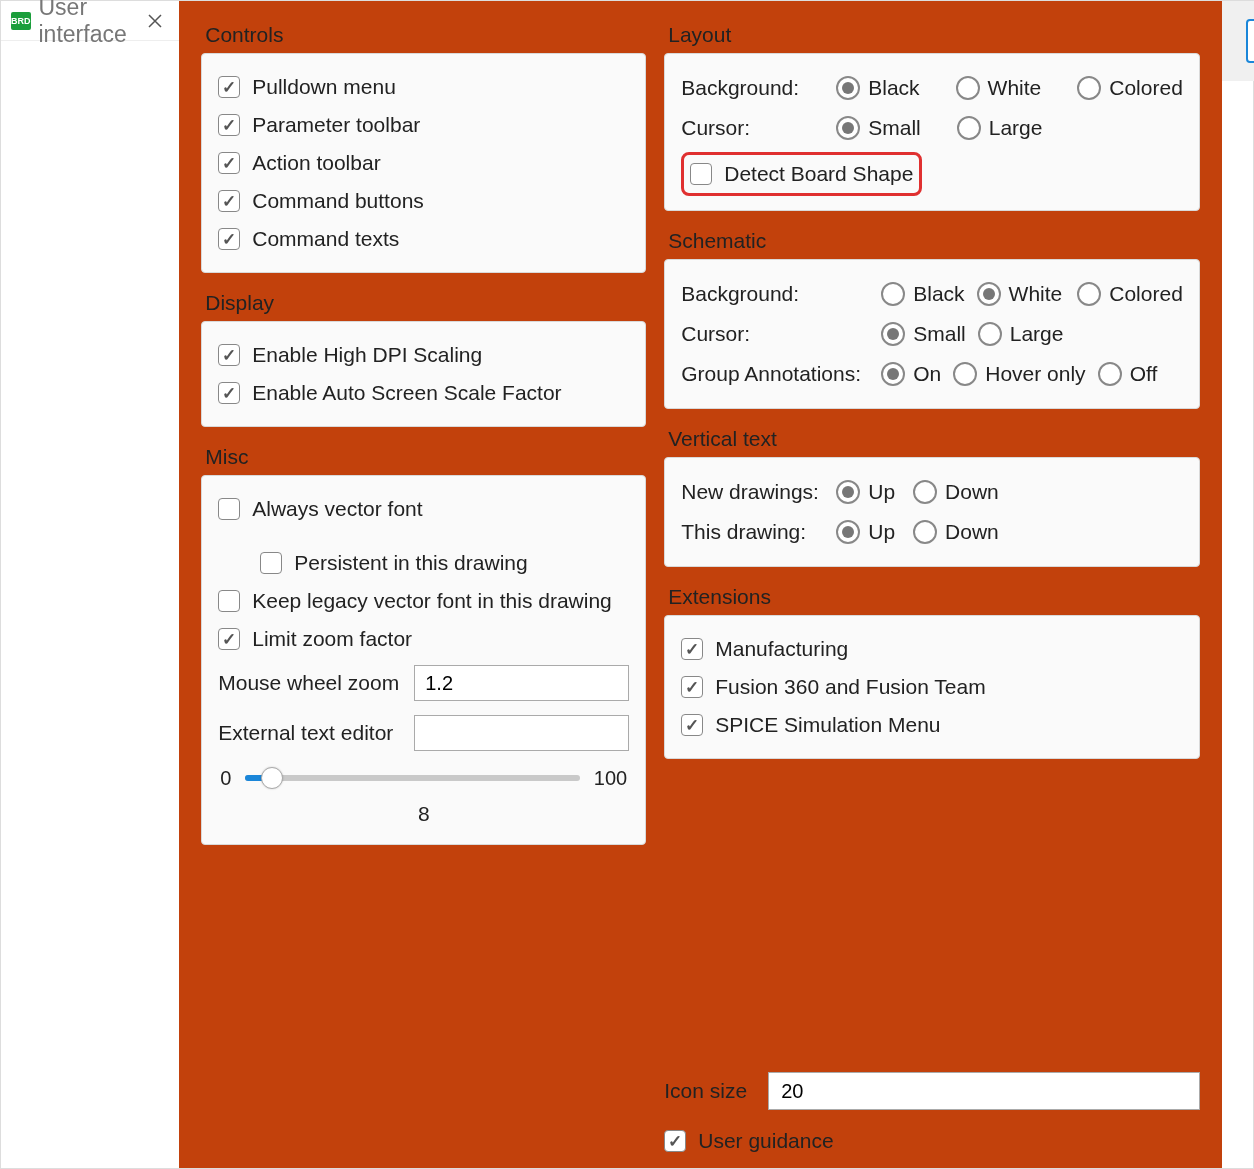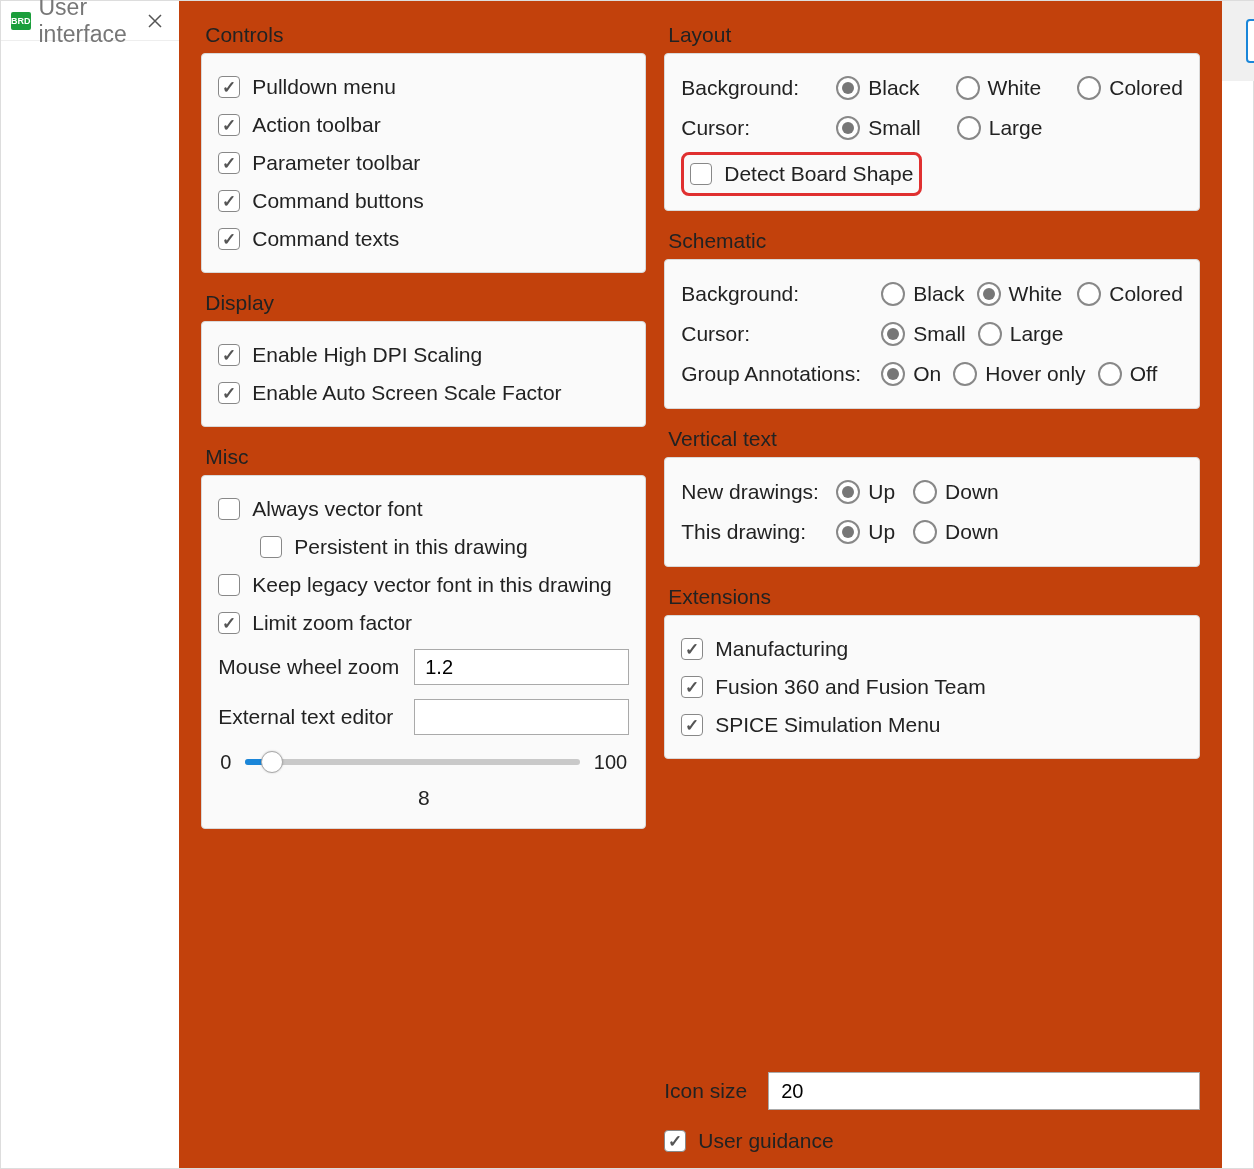--- a/index.html
+++ b/index.html
@@ -86,21 +86,21 @@
     background:#fff;
     flex-shrink:0;
   }
   .radio.selected::after {
     content:"";
     width:12px; height:12px;
     border-radius:50%;
     background:#777;
   }
   .label { font-size:21px; color:#222; }
-  .indent { margin-left:42px; }
+  .indent { margin-left:42px;margin-top:16px; }
   .form-row { display:flex; align-items:center; height:50px; }
   .form-label { width:196px; font-size:21px; }
   .text-input {
     border:1px solid #aaa;
     background:#fff;
     height:36px;
     font-size:20px;
     padding:0 10px;
     flex:1;
     max-width:215px;
@@ -212,25 +212,25 @@
     <div class="col">
 
       <div class="group-title">Controls</div>
       <div class="group-box">
         <div class="row">
             <span class="checkbox checked"></span>
             <span class="label">Pulldown menu</span>
           </div>
         <div class="row">
             <span class="checkbox checked"></span>
+            <span class="label">Parameter toolbar</span>
+          </div>
+        <div class="row">
+            <span class="checkbox checked"></span>
             <span class="label">Action toolbar</span>
-          </div>
-        <div class="row">
-            <span class="checkbox checked"></span>
-            <span class="label">Parameter toolbar</span>
           </div>
         <div class="row">
             <span class="checkbox checked"></span>
             <span class="label">Command buttons</span>
           </div>
         <div class="row">
             <span class="checkbox checked"></span>
             <span class="label">Command texts</span>
           </div>
       </div>

